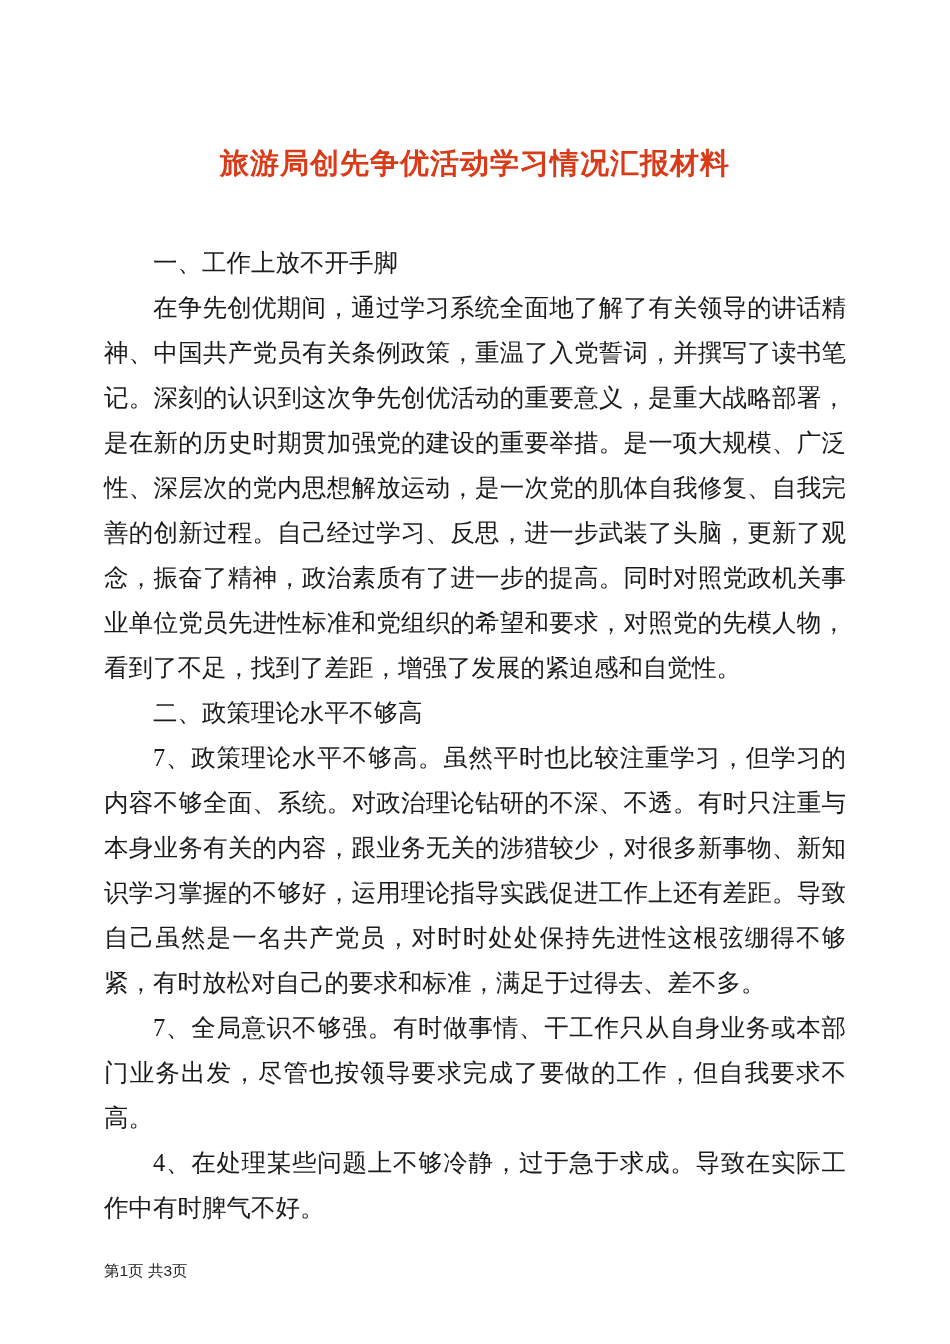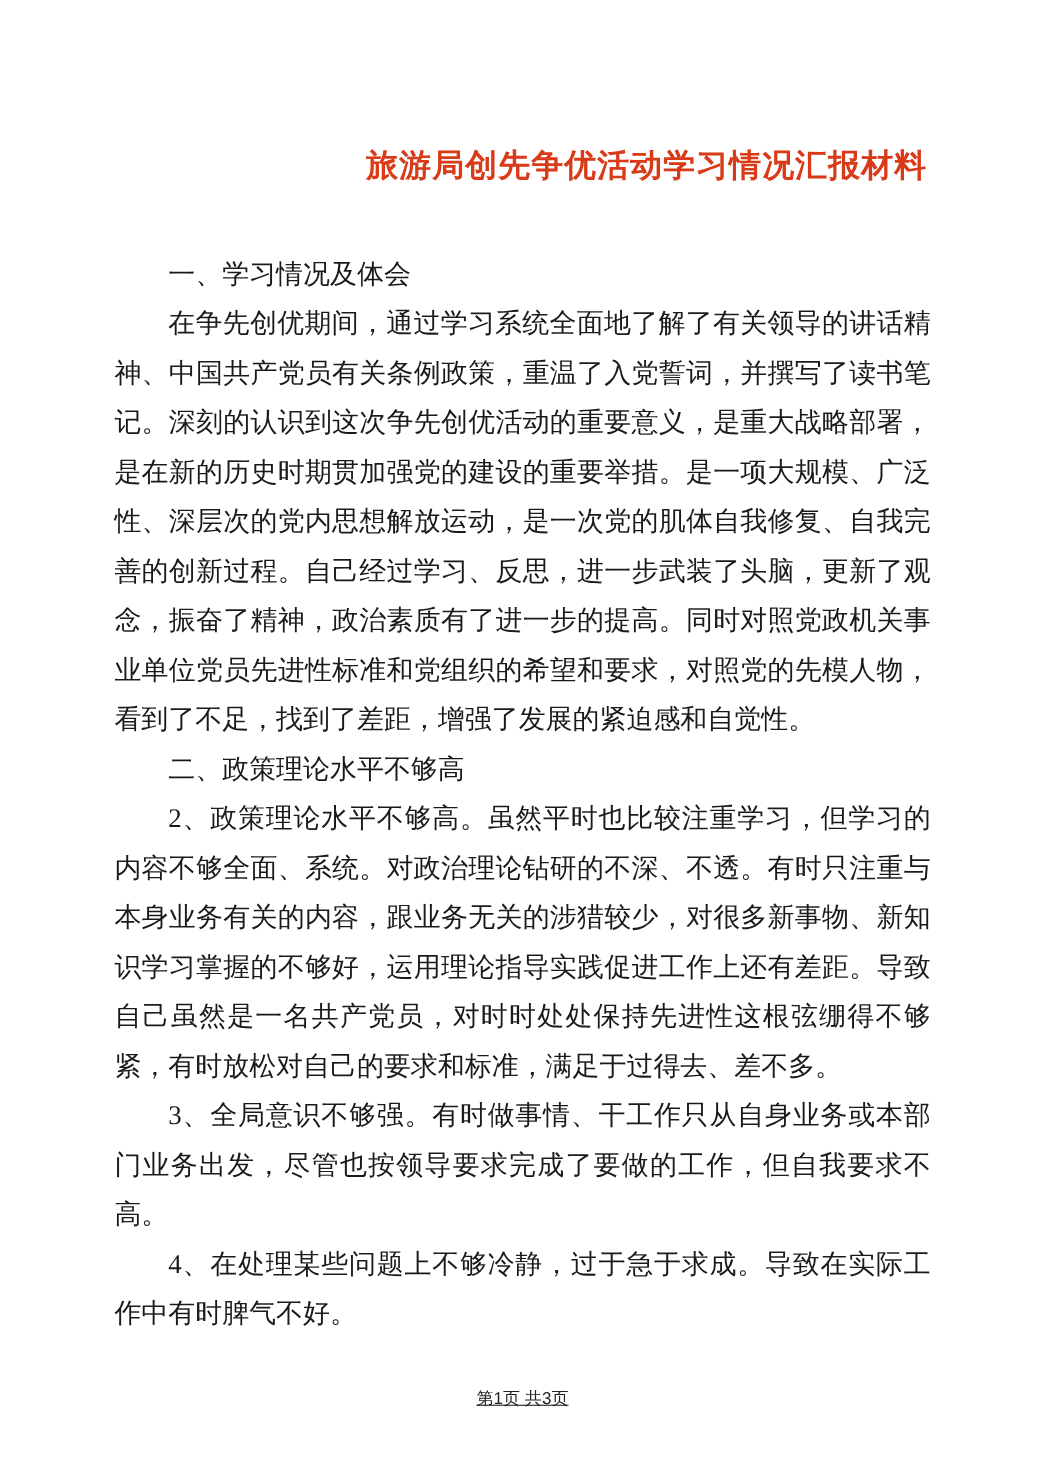--- a/index.html
+++ b/index.html
@@ -20,23 +20,23 @@
     overflow: hidden;
   }
   .page-inner {
     position: absolute;
     left: 104px;
     top: 0;
     width: 742px;
     height: 1344px;
   }
   .doc-title {
-    margin: 3px;
+    margin: 16px;
     padding-top: 128px;
-    text-align: right;
+    text-align: center;
     font-size: 29px;
     font-weight: bold;
     color: #d93a17;
     letter-spacing: 1px;
     font-family: "Liberation Sans", "DejaVu Sans", sans-serif;
   }
   .body-text {
     margin-top: 56px;
     font-size: 24.5px;
     line-height: 45px;
@@ -47,39 +47,38 @@
   .body-text p {
     margin: 0;
     text-indent: 2em;
     white-space: normal;
   }
   .footer {
     position: absolute;
     right: 0;
     bottom: 62px;
     width: 742px;
-    text-align: center;
+    text-align: left;
     font-size: 15.5px;
     color: #222;
     font-family: "Liberation Sans", "DejaVu Sans", sans-serif;
-    text-decoration: underline;
   }
 </style>
 </head>
 <body>
 
 <div class="page">
   <div class="page-inner">
 
     <h1 class="doc-title">旅游局创先争优活动学习情况汇报材料</h1>
 
     <div class="body-text">
-      <p>一、学习情况及体会</p>
+      <p>一、工作上放不开手脚</p>
       <p>在争先创优期间，通过学习系统全面地了解了有关领导的讲话精神、中国共产党员有关条例政策，重温了入党誓词，并撰写了读书笔记。深刻的认识到这次争先创优活动的重要意义，是重大战略部署，是在新的历史时期贯加强党的建设的重要举措。是一项大规模、广泛性、深层次的党内思想解放运动，是一次党的肌体自我修复、自我完善的创新过程。自己经过学习、反思，进一步武装了头脑，更新了观念，振奋了精神，政治素质有了进一步的提高。同时对照党政机关事业单位党员先进性标准和党组织的希望和要求，对照党的先模人物，看到了不足，找到了差距，增强了发展的紧迫感和自觉性。</p>
       <p>二、政策理论水平不够高</p>
-      <p>2、政策理论水平不够高。虽然平时也比较注重学习，但学习的内容不够全面、系统。对政治理论钻研的不深、不透。有时只注重与本身业务有关的内容，跟业务无关的涉猎较少，对很多新事物、新知识学习掌握的不够好，运用理论指导实践促进工作上还有差距。导致自己虽然是一名共产党员，对时时处处保持先进性这根弦绷得不够紧，有时放松对自己的要求和标准，满足于过得去、差不多。</p>
-      <p>3、全局意识不够强。有时做事情、干工作只从自身业务或本部门业务出发，尽管也按领导要求完成了要做的工作，但自我要求不高。</p>
+      <p>7、政策理论水平不够高。虽然平时也比较注重学习，但学习的内容不够全面、系统。对政治理论钻研的不深、不透。有时只注重与本身业务有关的内容，跟业务无关的涉猎较少，对很多新事物、新知识学习掌握的不够好，运用理论指导实践促进工作上还有差距。导致自己虽然是一名共产党员，对时时处处保持先进性这根弦绷得不够紧，有时放松对自己的要求和标准，满足于过得去、差不多。</p>
+      <p>7、全局意识不够强。有时做事情、干工作只从自身业务或本部门业务出发，尽管也按领导要求完成了要做的工作，但自我要求不高。</p>
       <p>4、在处理某些问题上不够冷静，过于急于求成。导致在实际工作中有时脾气不好。</p>
     </div>
 
     <div class="footer">第1页 共3页</div>
   </div>
 </div>
 
 </body></html>

